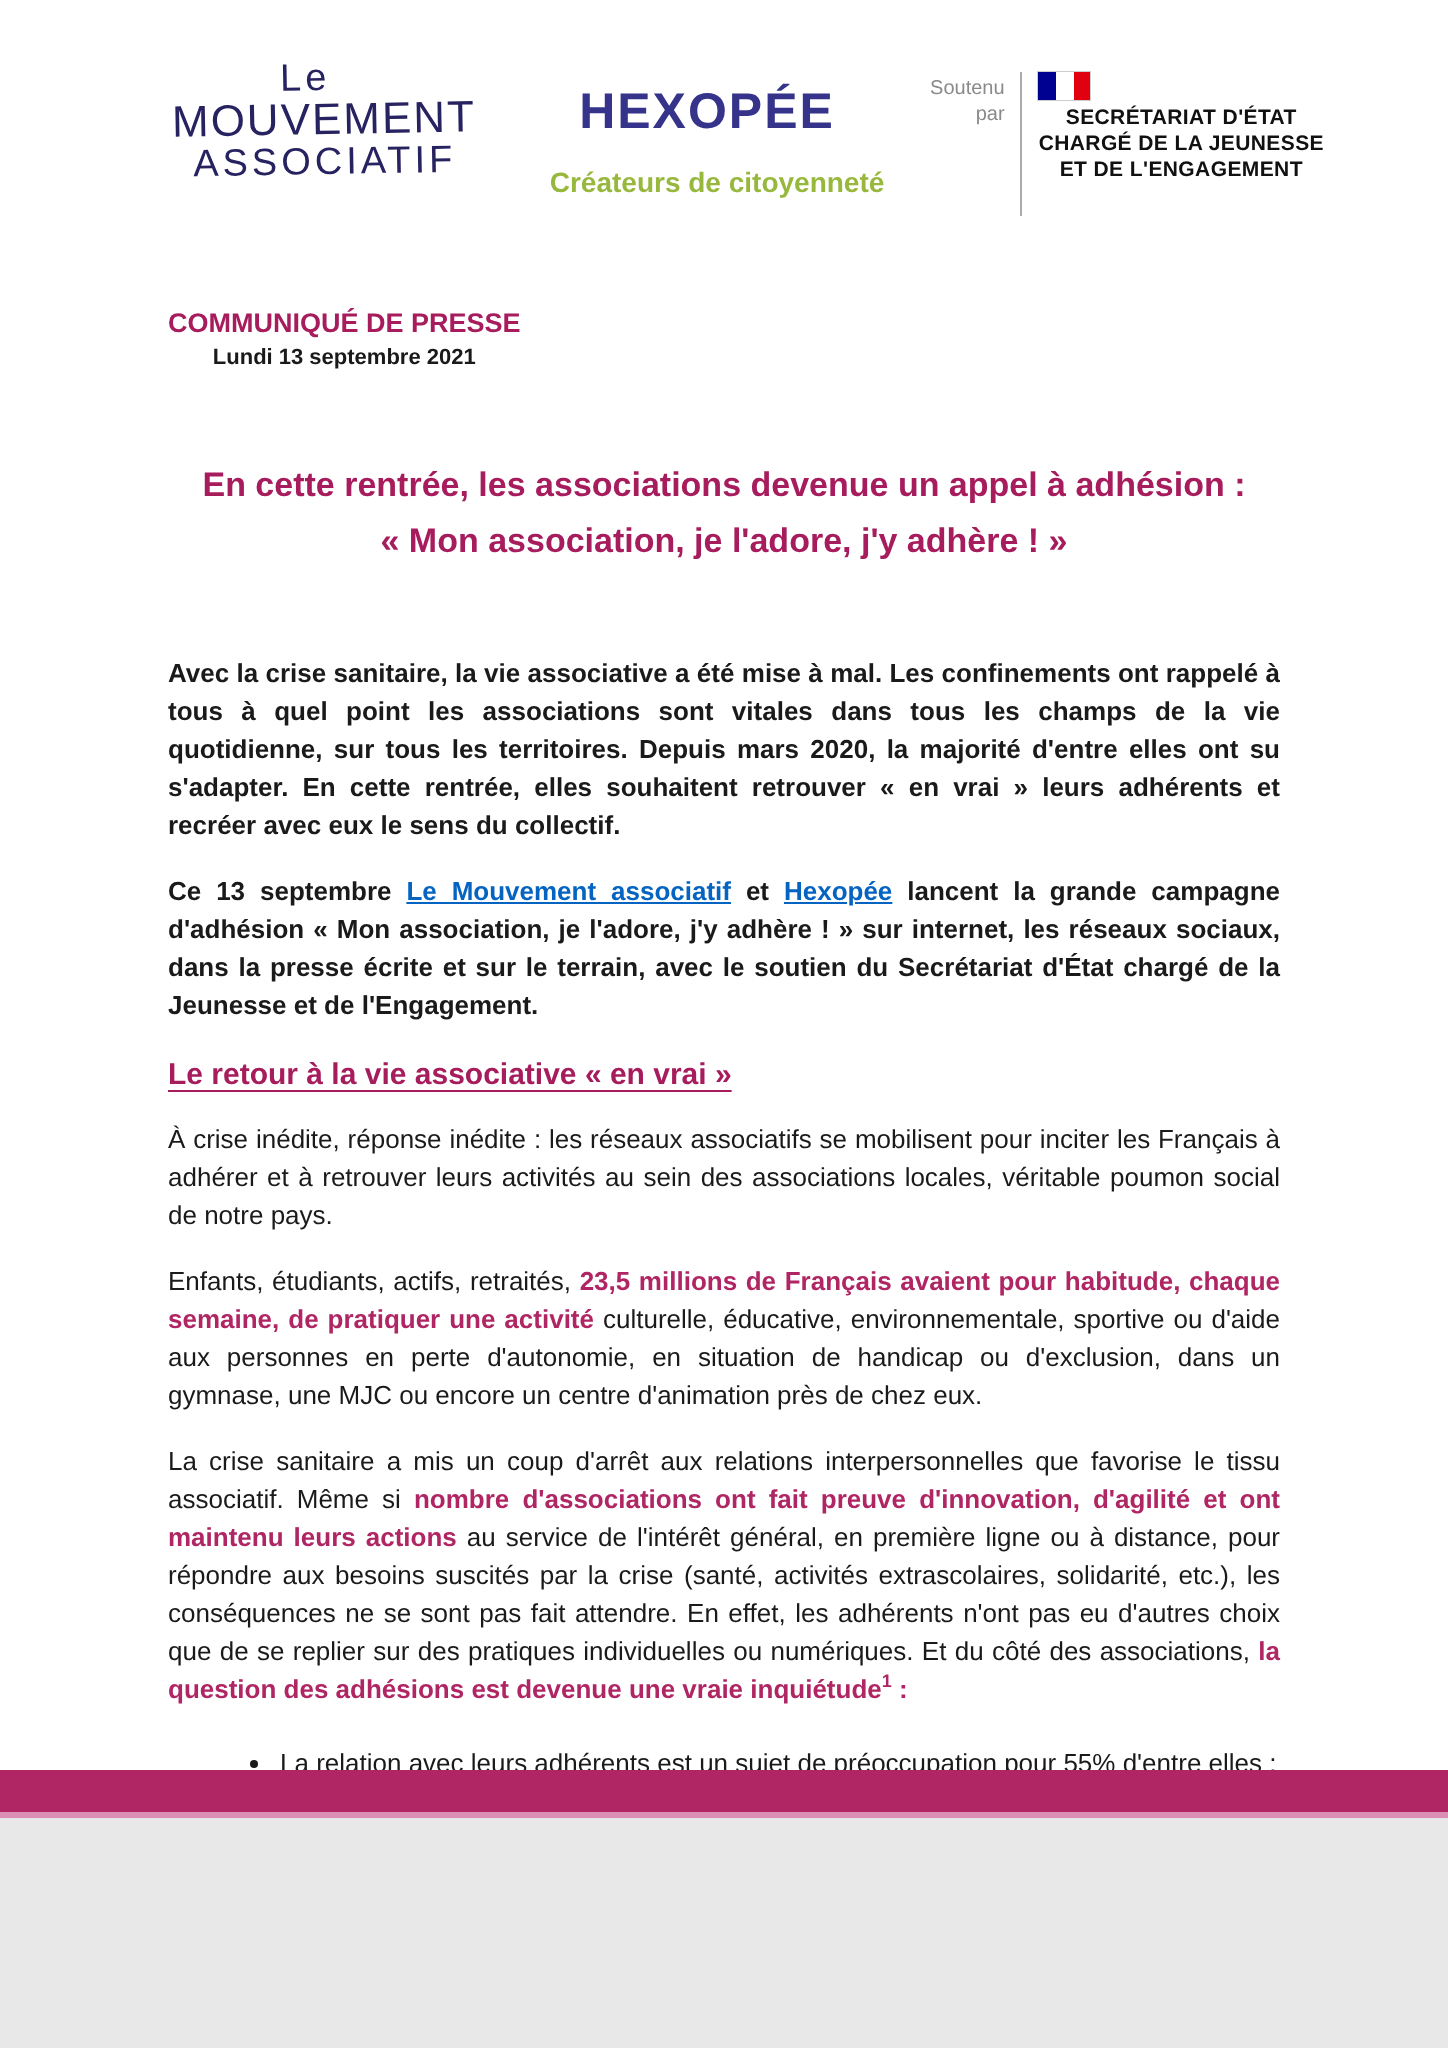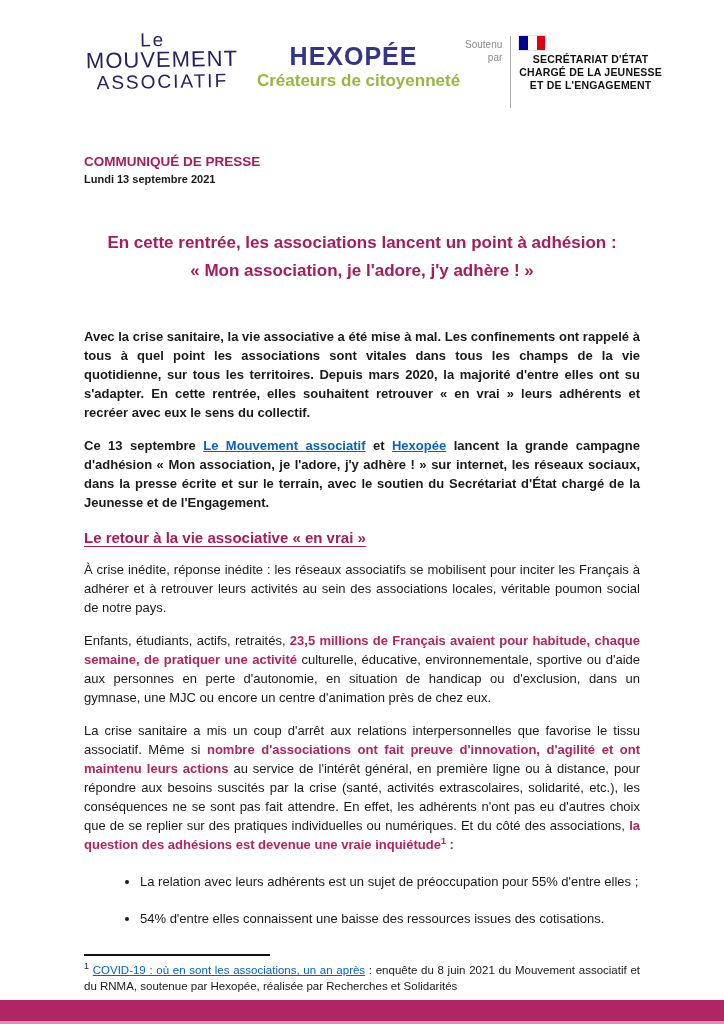--- a/index.html
+++ b/index.html
@@ -1,48 +1,48 @@
 <!DOCTYPE html>
 <html><head>
 <meta charset="utf-8">
 <style>
   * { margin:0; padding:0; box-sizing:border-box; }
   html,body { background:#e8e8e8; }
   body { font-family:"Liberation Sans", sans-serif; }
   .page {
-    position:relative; width:724px; height:1024px; margin:0 auto;
+    position:relative; width:724px; height:909px; margin:0 auto;
     background:#ffffff; overflow:hidden; color:#1a1a1a;
   }
 
   
   .logos { display:flex; justify-content:space-between; align-items:flex-start; padding:30px 62px 0 82px; }
   .logo-mouvement { width:160px; color:#272260; text-align:center; transform:rotate(-1deg); line-height:1.02; }
   .logo-mouvement .l1 { font-size:19px; font-weight:400; letter-spacing:2px; display:block; margin-left:-18px; }
   .logo-mouvement .l2 { font-size:22px; font-weight:400; letter-spacing:1px; display:block; text-transform:uppercase; }
   .logo-mouvement .l3 { font-size:19px; font-weight:400; letter-spacing:2px; display:block; text-transform:uppercase; }
 
   .logo-hexopee { text-align:center; padding-top:12px; }
   .logo-hexopee .name { color:#35338a; font-size:25px; font-weight:700; letter-spacing:1px; }
-  .logo-hexopee .tagline { color:#97b83d; font-size:17px; font-weight:700; margin-top:0;padding-left:10px; }
+  .logo-hexopee .tagline { color:#97b83d; font-size:14px; font-weight:700; margin-top:12px;padding-left:10px; }
 
   .logo-gov { display:flex; align-items:flex-start; gap:8px; padding-top:6px; }
   .gov-soutenu { color:#8a8a8a; font-size:10px; text-align:right; line-height:1.3; padding-top:2px; }
   .gov-divider { width:1px; background:#aaaaaa; height:72px; }
   .gov-block { }
   .gov-flag { display:flex; width:26px; height:14px; margin-bottom:3px; box-shadow:0 0 0 0.5px #ccc; }
   .gov-flag .b { flex:1; background:#000091; }
   .gov-flag .w { flex:1; background:#ffffff; }
   .gov-flag .r { flex:1; background:#e1000f; }
   .gov-title { font-size:10.5px; font-weight:700; color:#111; line-height:1.25; letter-spacing:0.2px;text-align:center; }
   .gov-motto { margin-top:5px; font-family:"Liberation Serif", serif; font-style:italic; font-size:7.5px; color:#333; line-height:1.35; }
 
   
   .meta { display:flex; justify-content:space-between; margin:46px 84px 0 84px; }
   .meta .left { text-align:left; }
-  .meta .right { text-align:left; }
+  .meta .right { text-align:center; }
   .meta a.site { color:#0563c1; font-weight:700; font-size:13.5px; text-decoration:underline; display:inline-block; cursor:pointer; }
   .meta .hashtag { font-weight:700; font-size:13.5px; color:#1a1a1a; margin-top:4px; }
   .meta .doc-type { color:#a61c5c; font-weight:700; font-size:13.5px; }
   .meta .date { font-weight:700; font-size:11px; color:#1a1a1a; margin-top:4px; }
 
   
   .title { margin:44px 60px 0 60px; text-align:center; color:#a61c5c; font-weight:700; font-size:17px; line-height:1.65; }
 
   
   .content { margin:0 84px; width:556px; }
@@ -106,21 +106,21 @@
   </div>
 
   <div class="meta">
     <div class="right">
       <div class="doc-type">COMMUNIQUÉ DE PRESSE</div>
       <div class="date">Lundi 13 septembre 2021</div>
     </div>
   </div>
 
   <h1 class="title">
-    <span>En cette rentrée, les associations lancent un point à adhésion :</span><br>
+    <span>En cette rentrée, les associations devenue un appel à adhésion :</span><br>
     <span>« Mon association, je l'adore, j'y adhère ! »</span>
   </h1>
 
   <div class="content">
 
     <p class="body bold first">Avec la crise sanitaire, la vie associative a été mise à mal. Les confinements ont rappelé à tous à quel point les associations sont vitales dans tous les champs de la vie quotidienne, sur tous les territoires. Depuis mars 2020, la majorité d'entre elles ont su s'adapter. En cette rentrée, elles souhaitent retrouver « en vrai » leurs adhérents et recréer avec eux le sens du collectif.</p>
 
     <p class="body bold"><span>Ce 13 septembre </span><a class="inline-link" href="#">Le Mouvement associatif</a><span> et </span><a class="inline-link" href="#">Hexopée</a><span> lancent la grande campagne d'adhésion « Mon association, je l'adore, j'y adhère ! » sur internet, les réseaux sociaux, dans la presse écrite et sur le terrain, avec le soutien du Secrétariat d'État chargé de la Jeunesse et de l'Engagement.</span></p>
 
     <h2 class="section-heading">Le retour à la vie associative « en vrai »</h2>

